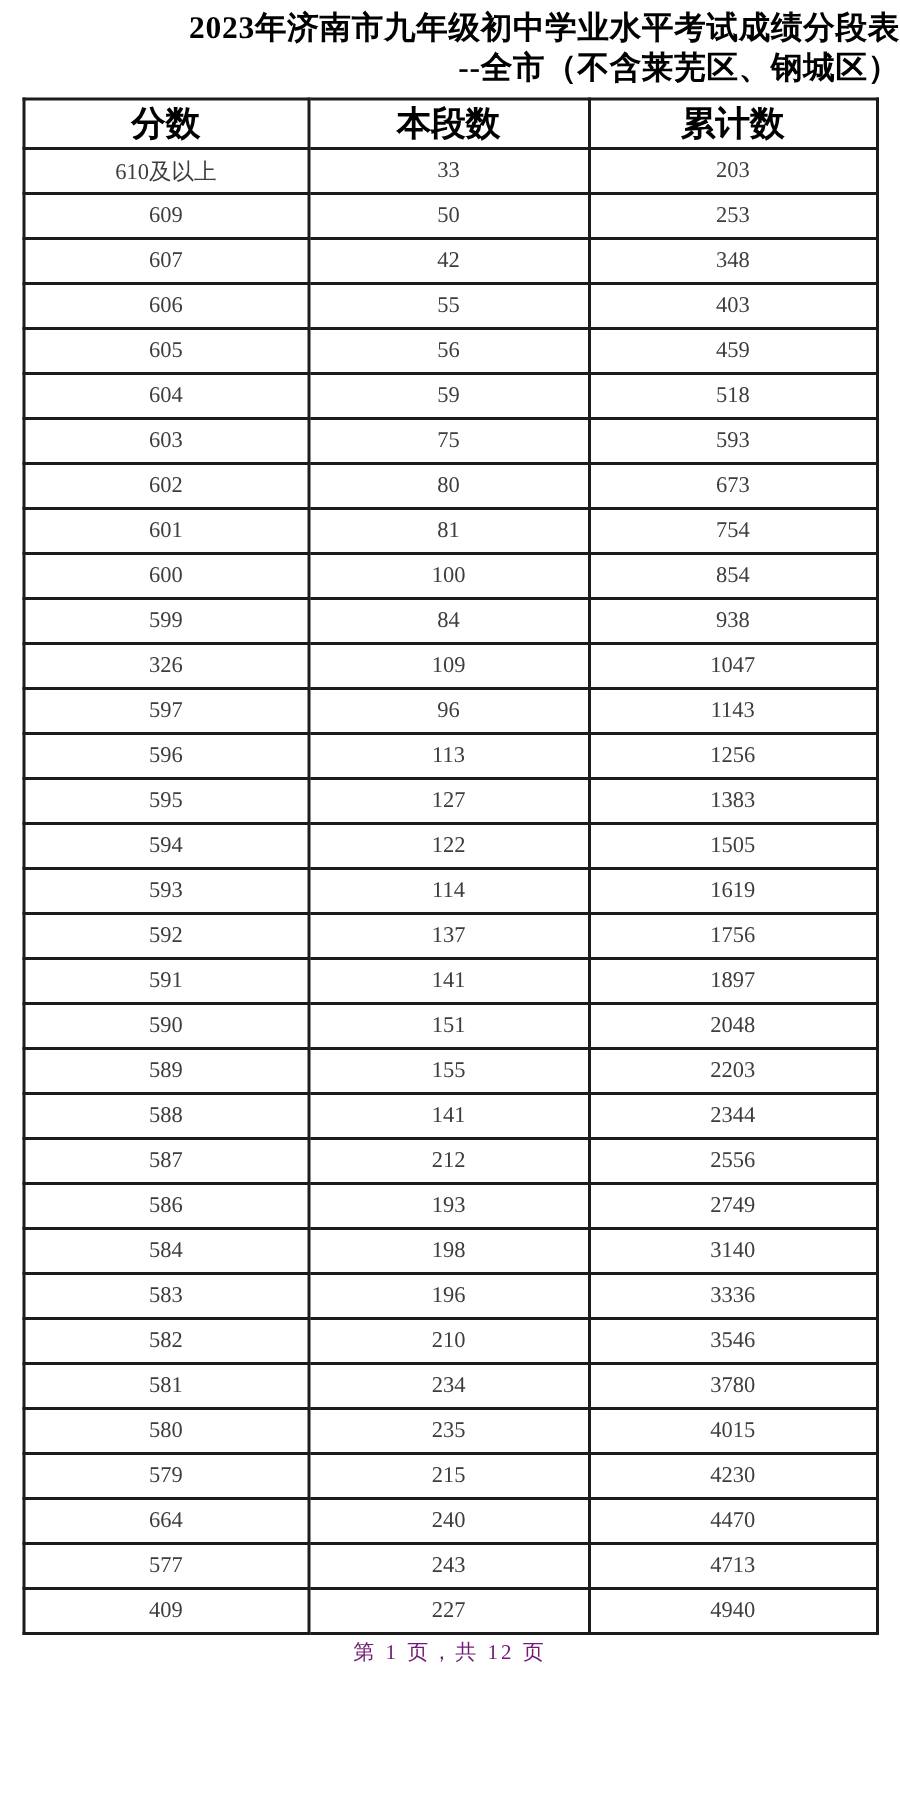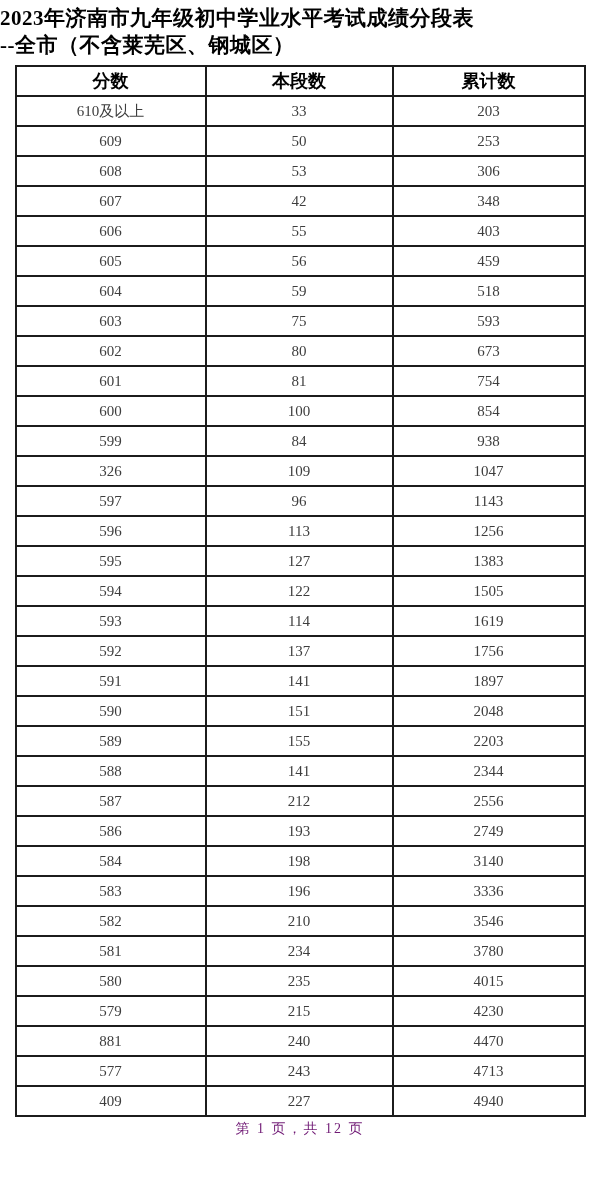--- a/index.html
+++ b/index.html
@@ -10,21 +10,21 @@
     height: 1201px;
     font-family: "Liberation Serif", serif;
   }
   .page {
     width: 600px;
     height: 1201px;
     overflow: hidden;
     background: #ffffff;
   }
   .title {
-    text-align: left;
+    text-align: right;
     font-weight: bold;
     color: #000000;
     font-size: 21px;
     line-height: 27px;
     padding-top: 5px;
     letter-spacing: 0.5px;
   }
   table.score-table {
     border-collapse: collapse;
     table-layout: fixed;
@@ -37,21 +37,21 @@
   table.score-table th,
   table.score-table td {
     border: 2px solid #1c1c1c;
     text-align: center;
     vertical-align: middle;
     padding: 0;
     height: 28px;
     overflow: hidden;
   }
   table.score-table th {
-    font-size: 18px;
+    font-size: 23px;
     font-weight: bold;
     color: #000000;
   }
   table.score-table td {
     font-size: 15px;
     font-weight: normal;
     color: #3d3d3d;
   }
   .footer {
     text-align: center;
@@ -89,25 +89,20 @@
           <td>610及以上</td>
           <td>33</td>
           <td>203</td>
         </tr>
         <tr>
           <td>609</td>
           <td>50</td>
           <td>253</td>
         </tr>
         <tr>
-          <td>608</td>
-          <td>53</td>
-          <td>306</td>
-        </tr>
-        <tr>
           <td>607</td>
           <td>42</td>
           <td>348</td>
         </tr>
         <tr>
           <td>606</td>
           <td>55</td>
           <td>403</td>
         </tr>
         <tr>
@@ -234,21 +229,21 @@
           <td>580</td>
           <td>235</td>
           <td>4015</td>
         </tr>
         <tr>
           <td>579</td>
           <td>215</td>
           <td>4230</td>
         </tr>
         <tr>
-          <td>881</td>
+          <td>664</td>
           <td>240</td>
           <td>4470</td>
         </tr>
         <tr>
           <td>577</td>
           <td>243</td>
           <td>4713</td>
         </tr>
         <tr>
           <td>409</td>

